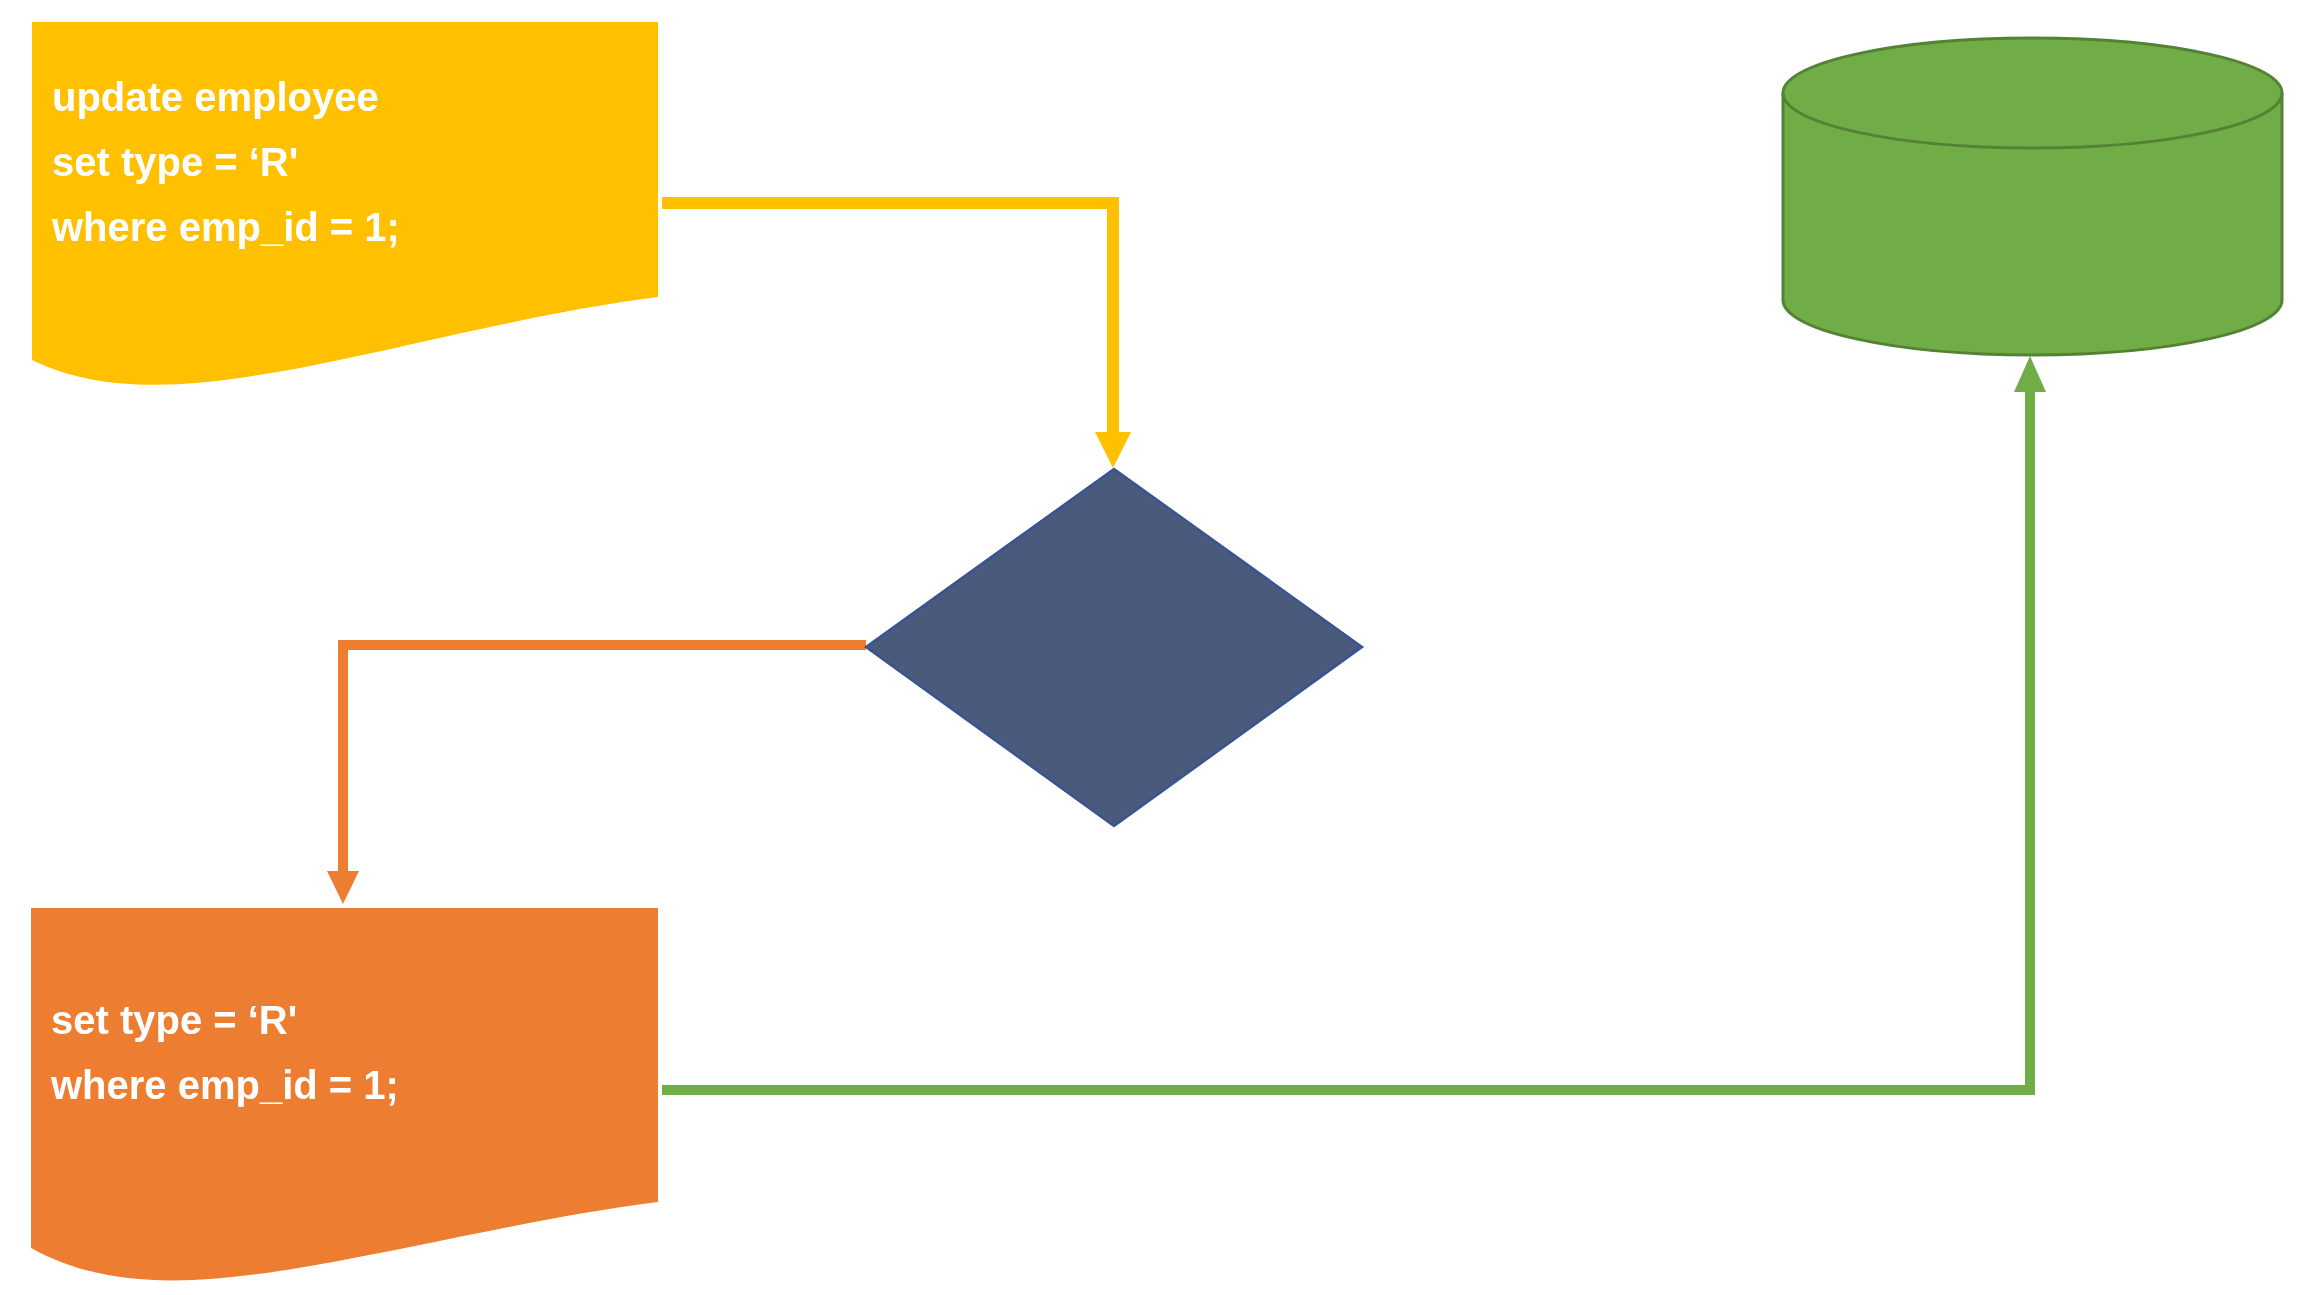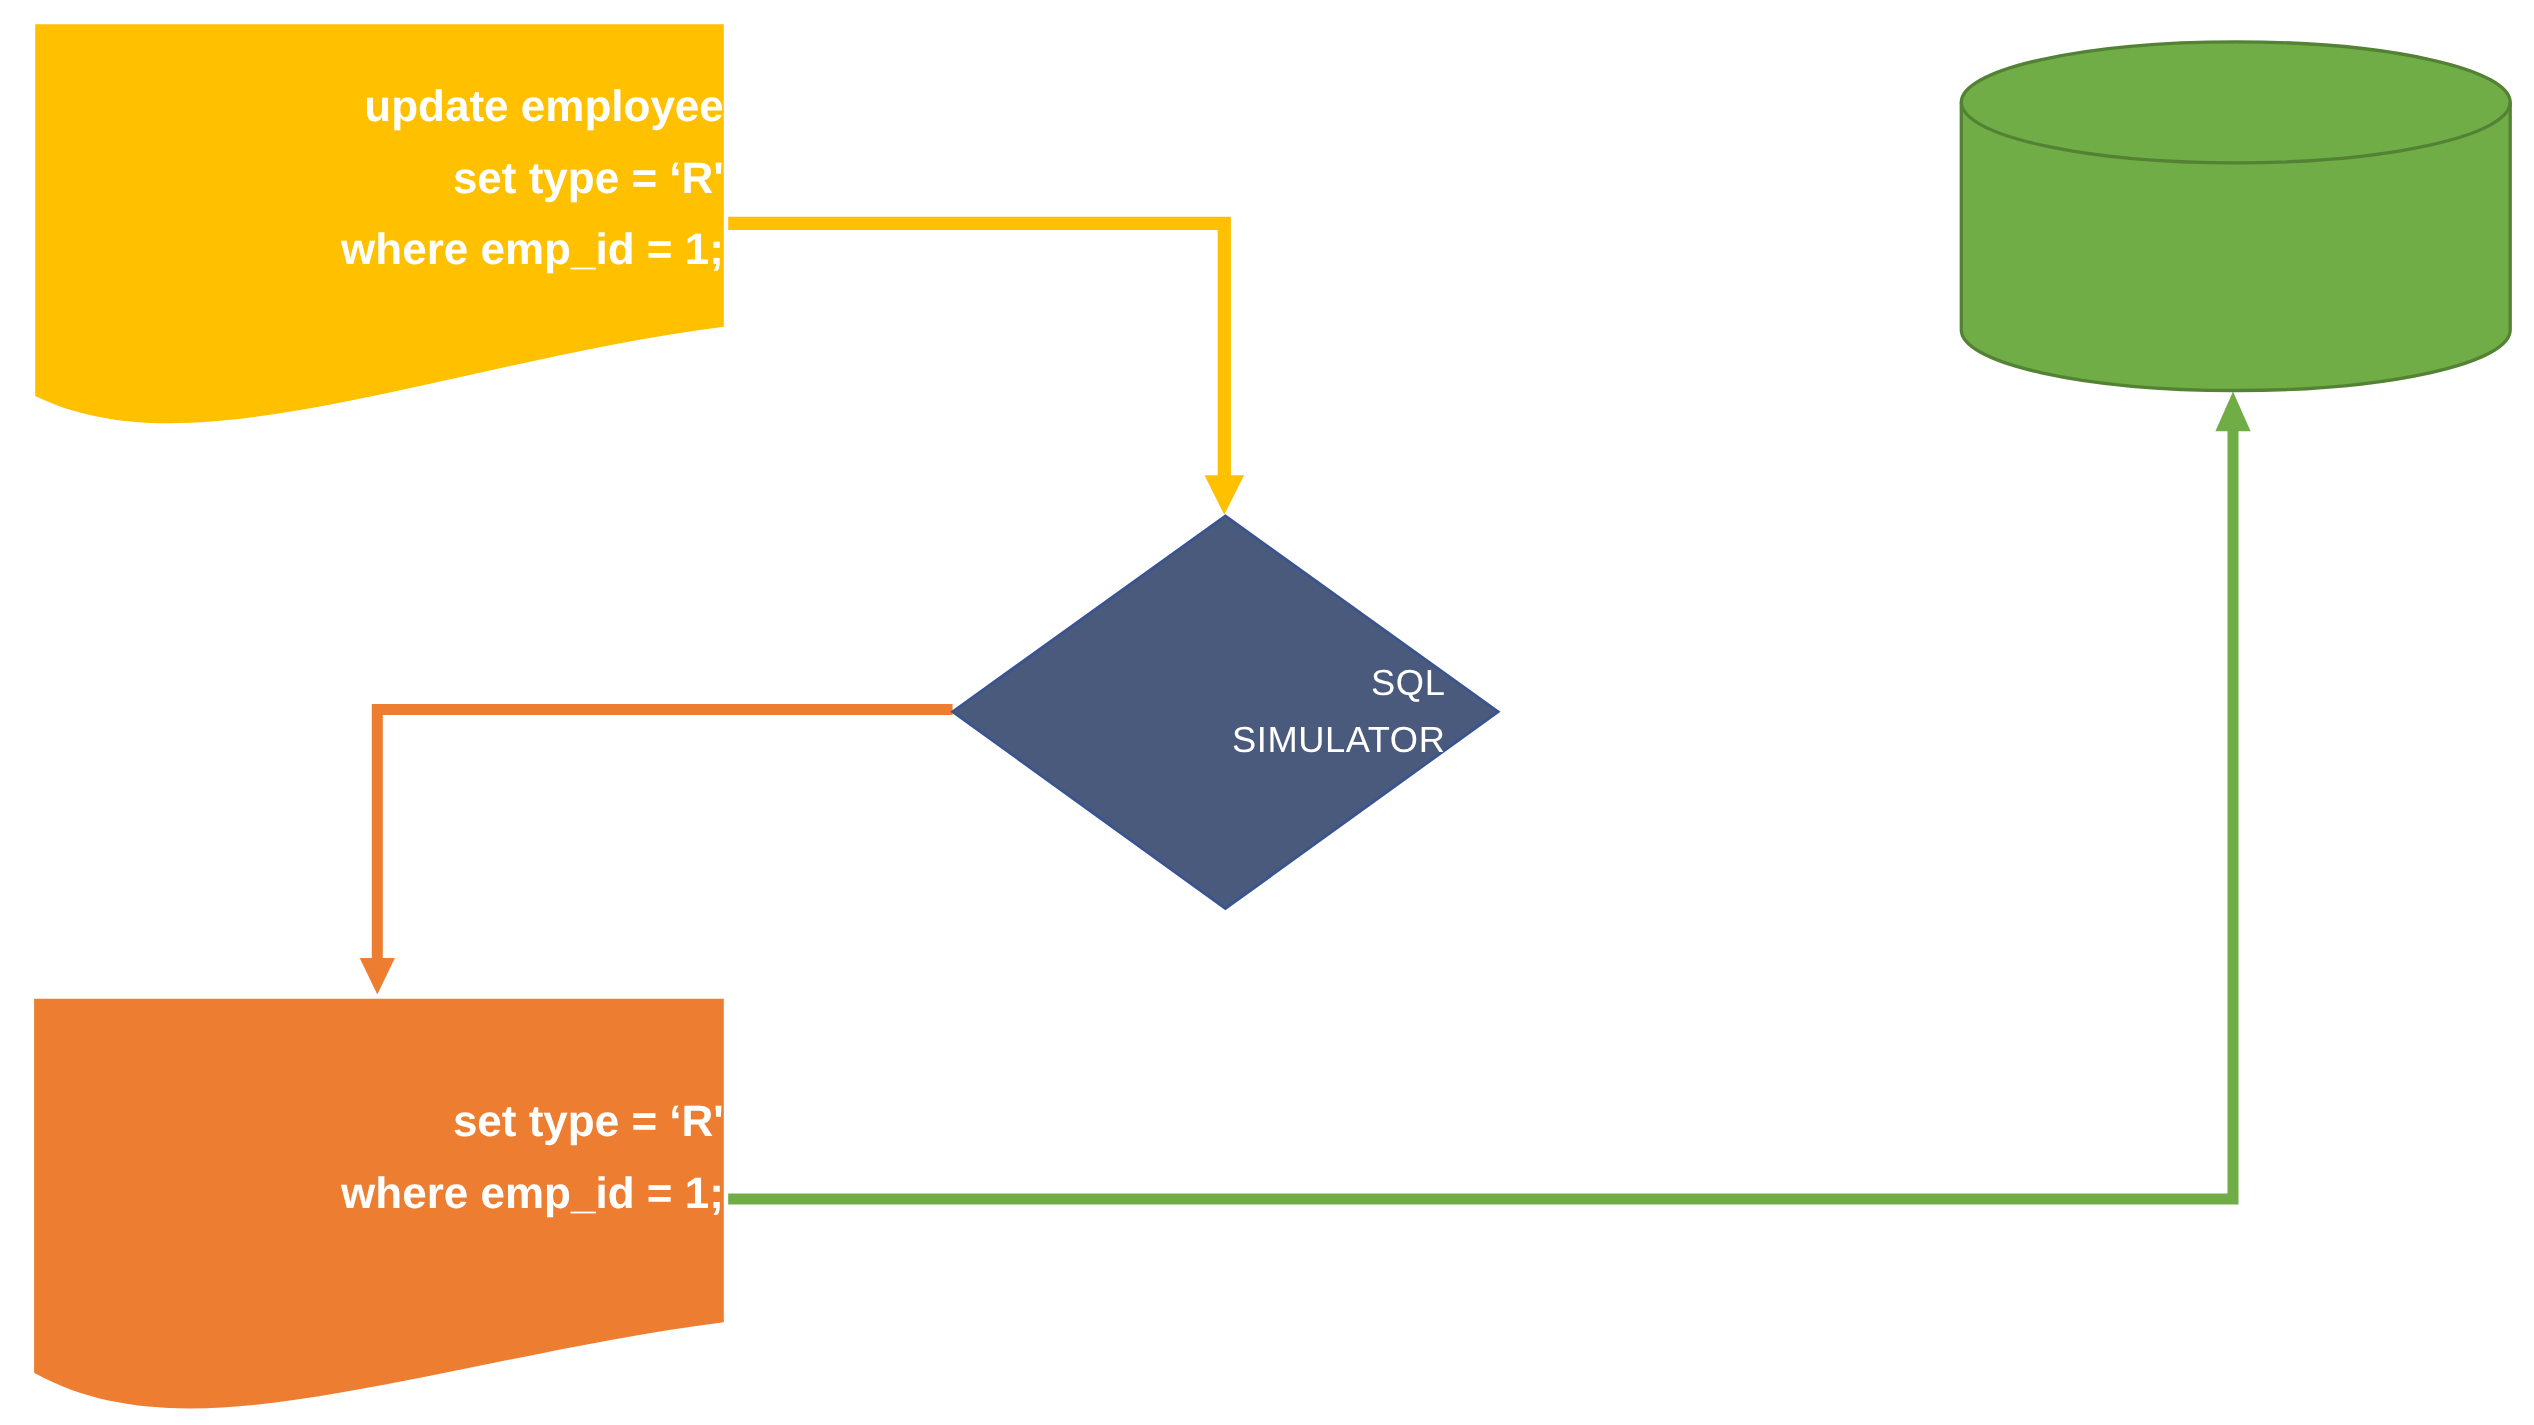--- a/index.html
+++ b/index.html
@@ -10,24 +10,25 @@
     background: #ffffff;
     font-family: "Liberation Sans", sans-serif;
     overflow: hidden;
   }
   #shapes-svg { position: absolute; left: 0; top: 0; width: 2304px; height: 1295px; }
   .node-label {
     position: absolute;
     display: flex;
     flex-direction: column;
     justify-content: center;
-    align-items: flex-end;
+    align-items: flex-start;
     text-align: center;
     color: #ffffff;
     pointer-events: none;
+    margin-left: 20px;
   }
   .doc-label { font-size: 40px; font-weight: bold; line-height: 65px; }
   .diamond-label { font-size: 33px; font-weight: normal; line-height: 52px; letter-spacing: 0.5px; }
   .db-label { font-size: 31px; font-weight: bold; line-height: 52px; letter-spacing: 0.5px; }
 </style>
 </head>
 <body>
 
 <div id="canvas">
 
@@ -59,24 +60,20 @@
       <path d="M 1783,93 A 249.5,55 0 0 0 2282,93" fill="none" stroke="#548235" stroke-width="3"></path>
     </g>
   </svg>
 
   <div class="node-label doc-label" style="left:32px; top:22px; width:626px; height:280px;">
     <div>update employee</div>
     <div>set type = ‘R'</div>
     <div>where emp_id = 1;</div>
   </div>
 
-  <div class="node-label diamond-label" style="left:914px; top:560px; width:400px; height:174px;">
-    <div>SQL</div>
-    <div>SIMULATOR</div>
-  </div>
 
   <div class="node-label doc-label" style="left:31px; top:908px; width:627px; height:290px;">
     <div>set type = ‘R'</div>
     <div>where emp_id = 1;</div>
   </div>
 
 
 </div>
 
 </body></html>

